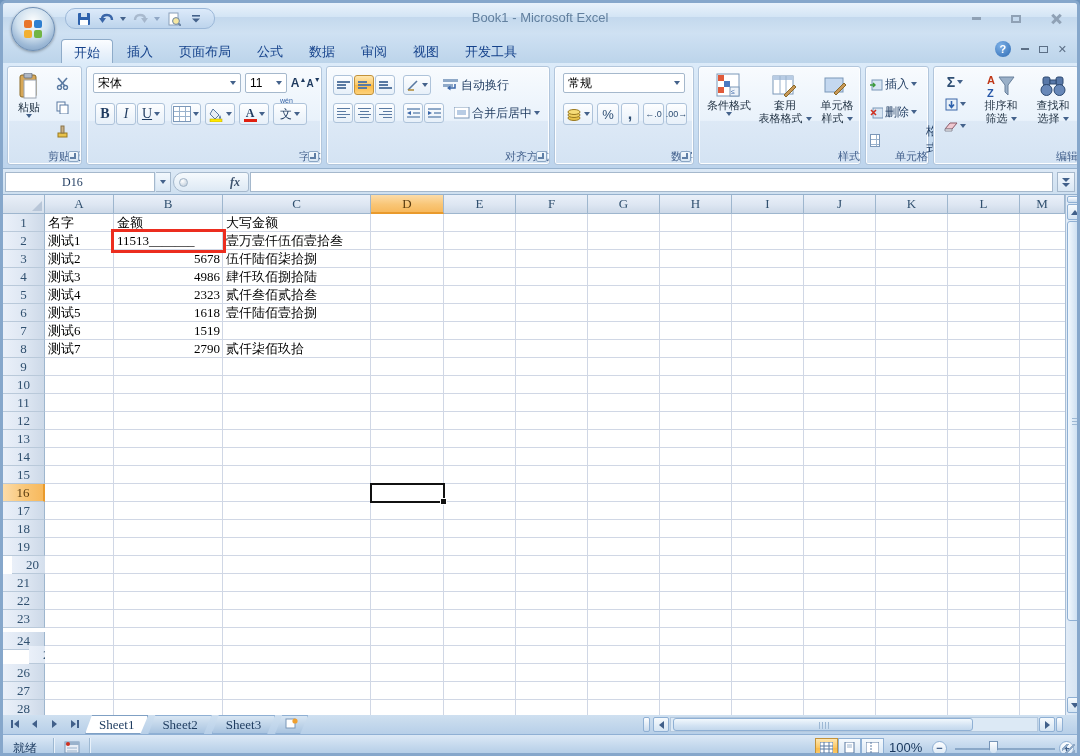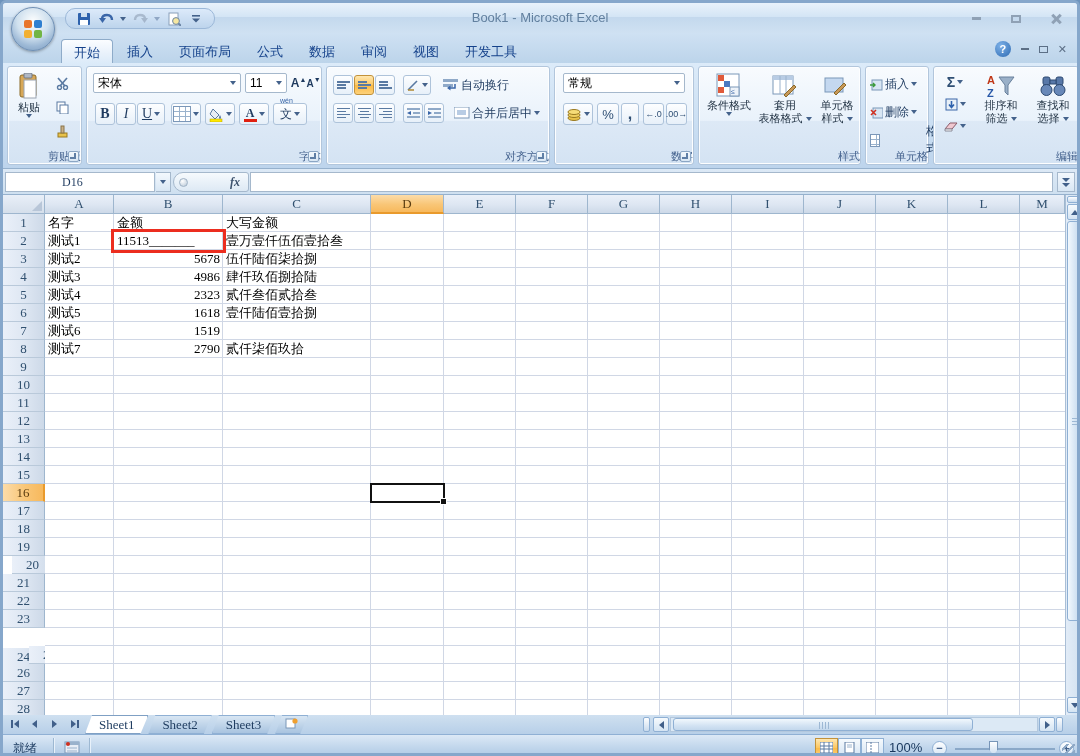--- a/index.html
+++ b/index.html
@@ -591,21 +591,21 @@
         <div class="rowh" style="top: 234px;">14</div>
         <div class="rowh" style="top: 252px;">15</div>
         <div class="rowh sel" style="top: 270px;">16</div>
         <div class="rowh" style="top: 288px;">17</div>
         <div class="rowh" style="top: 306px;">18</div>
         <div class="rowh" style="top: 324px;">19</div>
         <div class="rowh" style="top: 342px; margin-left: 9px;">20</div>
         <div class="rowh" style="top: 360px;">21</div>
         <div class="rowh" style="top: 378px;">22</div>
         <div class="rowh" style="top: 396px;">23</div>
-        <div class="rowh" style="top: 434px;">24</div>
+        <div class="rowh" style="top: 418px;">24</div>
         <div class="rowh" style="top: 432px; margin-left: 26px;">25</div>
         <div class="rowh" style="top: 450px;">26</div>
         <div class="rowh" style="top: 468px;">27</div>
         <div class="rowh" style="top: 486px;">28</div>
       </div>
     <div class="gridbody" id="gridbody">
         <div class="vline" style="left: 68px;"></div>
         <div class="vline" style="left: 177px;"></div>
         <div class="vline" style="left: 325px;"></div>
         <div class="vline" style="left: 398px;"></div>

